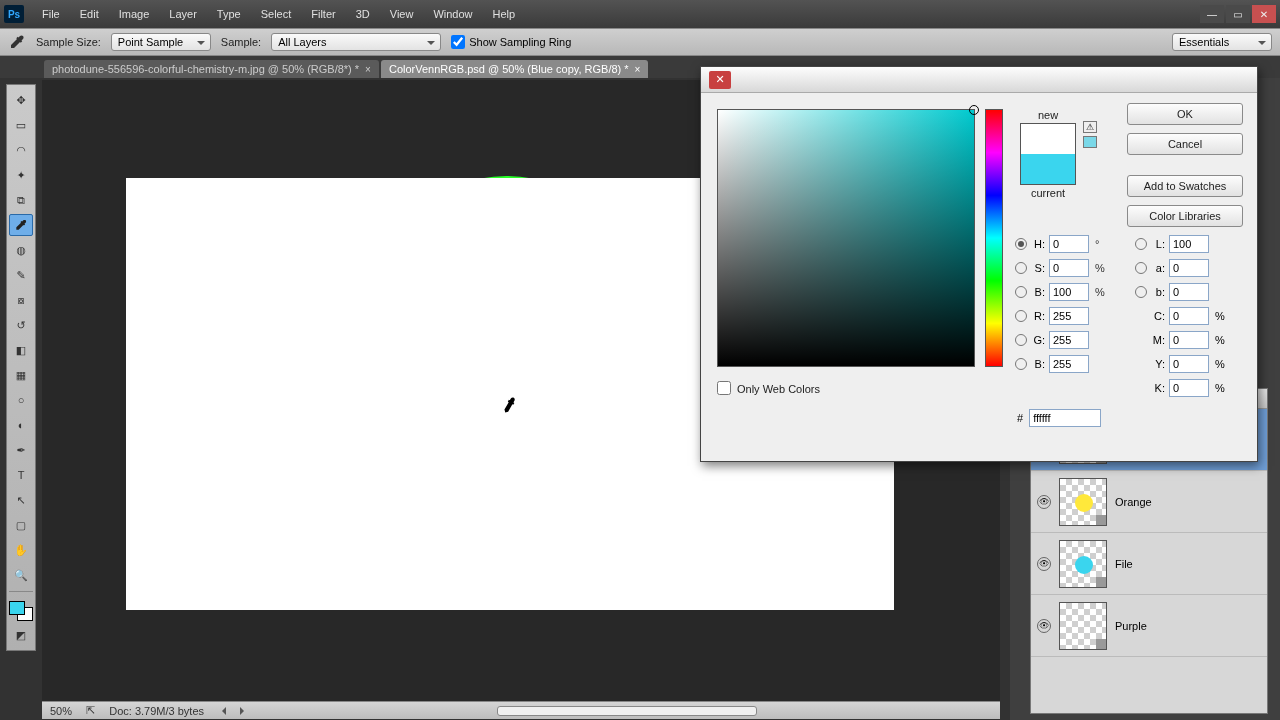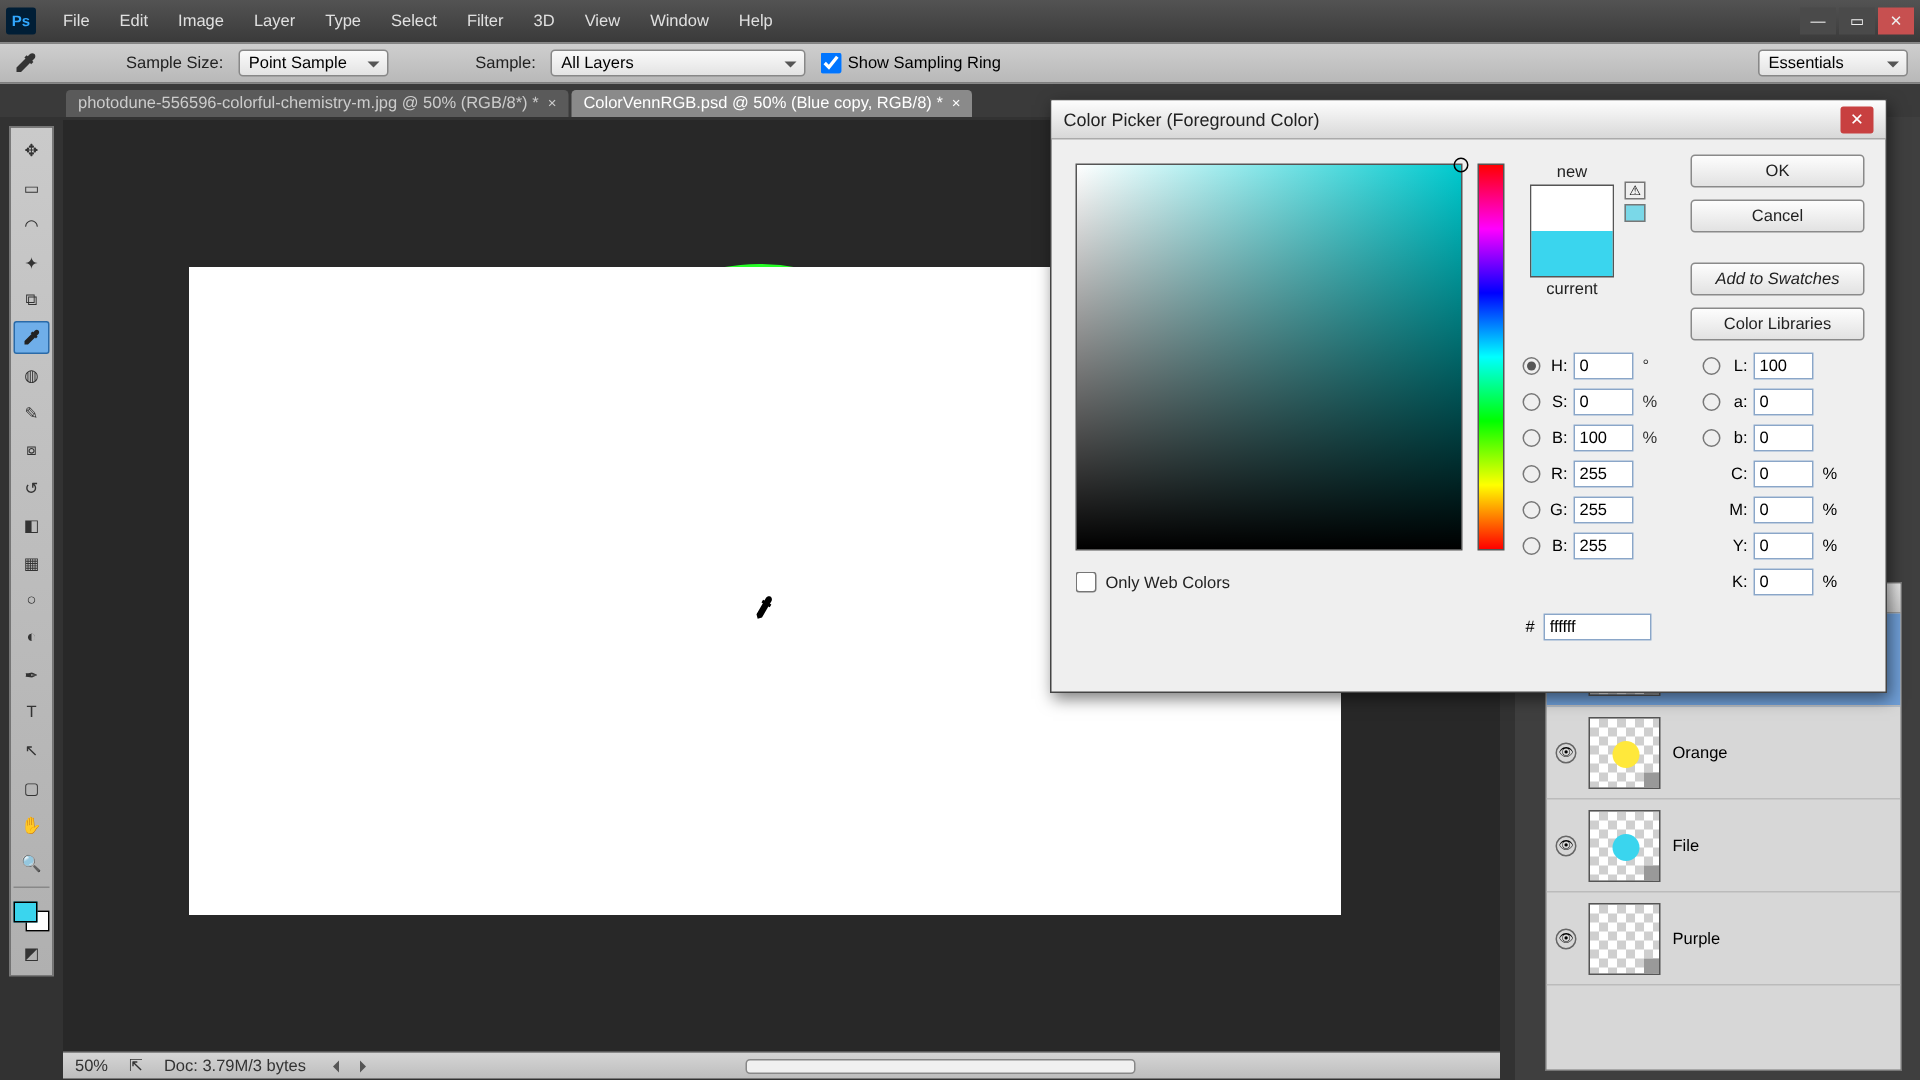--- a/index.html
+++ b/index.html
@@ -10,21 +10,21 @@
 .ps-logo { width: 20px; height: 18px; background: #001e36; color: #31a8ff; font-weight: bold; font-size: 10px; display: flex; align-items: center; justify-content: center; border-radius: 2px; margin-right: 10px; }
 .menubar { display: flex; gap: 4px; }
 .menubar span { color: #e0e0e0; padding: 4px 8px; cursor: default; }
 .winctrl { margin-left: auto; display: flex; gap: 2px; }
 .winbtn { width: 24px; height: 18px; background: #4a4a4a; display:flex; align-items:center; justify-content:center; color:#eee; font-size:10px; }
 .winbtn.close { background: #c75050; }
 
 
 .optbar { height: 28px; background: linear-gradient(#cfcfcf,#b8b8b8); border-top:1px solid #888; border-bottom:1px solid #888; display:flex; align-items:center; padding: 0 8px; gap:10px; }
 .optbar .eyedrop-ico { width:18px; height:18px; }
-.opt-label { color:#222;margin-left:48px; }
+.opt-label { color:#222; }
 .opt-sel { background: linear-gradient(#fafafa,#e3e3e3); border:1px solid #888; border-radius:3px; padding:2px 18px 2px 6px; position:relative; min-width:100px; }
 .opt-sel::after { content:""; position:absolute; right:5px; top:7px; border:4px solid transparent; border-top-color:#555; }
 .opt-chk { display:flex; align-items:center; gap:4px; }
 .opt-chk input { width:14px; height:14px; }
 .workspace-sel { margin-left:auto; }
 
 
 .tabrow { height: 22px; background: #3a3a3a; display:flex; align-items:flex-end; padding-left:44px; gap:2px; }
 .doctab { background: #5a5a5a; color:#ccc; padding:3px 8px; border-radius:3px 3px 0 0; display:flex; align-items:center; gap:6px; font-size:10px; }
 .doctab.active { background: #8a8a8a; color:#fff; }
@@ -81,21 +81,21 @@
 .swatch-block { position:absolute; left:316px; top:16px; width:62px; }
 .swlbl { text-align:center; color:#222; }
 .swbox { width:56px; height:62px; border:1px solid #555; margin:2px auto; display:flex; flex-direction:column; }
 .swbox div { flex:1; }
 .warn { position:absolute; left:382px; top:28px; display:flex; flex-direction:column; gap:3px; }
 .warn .tri { width:14px; height:12px; border:1px solid #777; display:flex; align-items:center; justify-content:center; font-size:9px; }
 .warn .cube { width:14px; height:12px; background:#7ad8e8; border:1px solid #777; }
 
 .btncol { position:absolute; right:14px; top:10px; display:flex; flex-direction:column; gap:8px; }
 .dbtn { width:116px; height:22px; background: linear-gradient(#fdfdfd,#e2e2e2); border:1px solid #8a8a8a; border-radius:3px; text-align:center; line-height:20px; color:#222; }
-.dbtn.swatch { margin-top:12px;font-style:italic; }
+.dbtn.swatch { margin-top:12px; }
 
 .owc { position:absolute; left:16px; top:288px; display:flex; align-items:flex-end; gap:6px; color:#222; }
 .owc input { width:14px; height:14px; }
 
 .fields { position:absolute; left:314px; top:142px; display:grid; grid-template-columns: 14px 16px 44px 16px; row-gap:6px; column-gap:2px; align-items:center; }
 .fields .rad { width:12px; height:12px; border-radius:50%; border:1px solid #777; display:inline-block; position:relative; }
 .fields .rad.on::after { content:""; position:absolute; inset:2px; background:#555; border-radius:50%; }
 .fields .lbl { text-align:right; padding-right:2px; }
 .fields input { width:40px; height:18px; border:1px solid #8aa6c8; text-align:left; padding:0 3px; background:#fff; }
 .fields .unit { color:#333; }
@@ -249,21 +249,20 @@
     <div class="eye">👁</div>
     <div class="lthumb">
         <div class="lcorner"></div>
       </div>
     <span class="lname">Purple</span>
   </div>
 </div>
 
 <div class="dialog">
   <div class="dlg-title">
-    <span>Color Picker (Foreground Color)</span>
     <div class="dlg-close">✕</div>
   </div>
   <div class="dlg-body">
     <div class="sbfield">
         <div class="mark"></div>
       </div>
     <div class="huebar"></div>
 
     <div class="swatch-block">
       <div class="swlbl">new</div>

